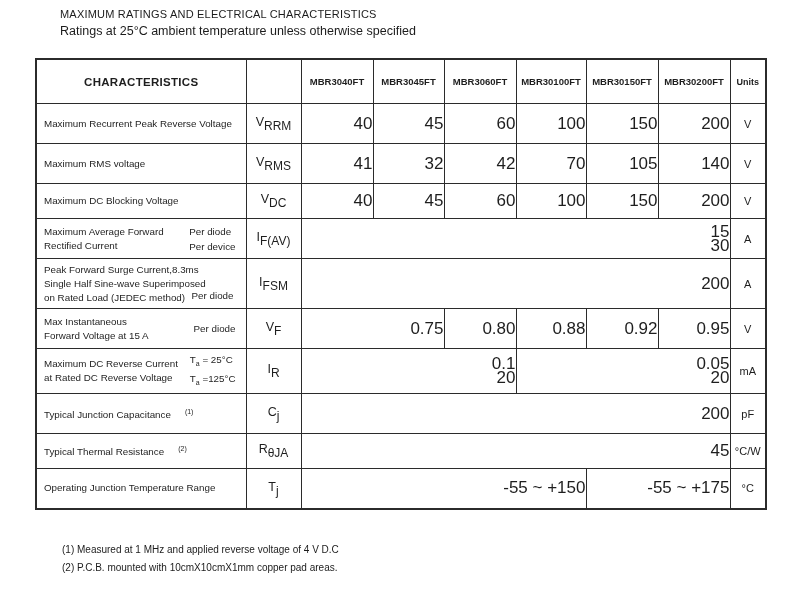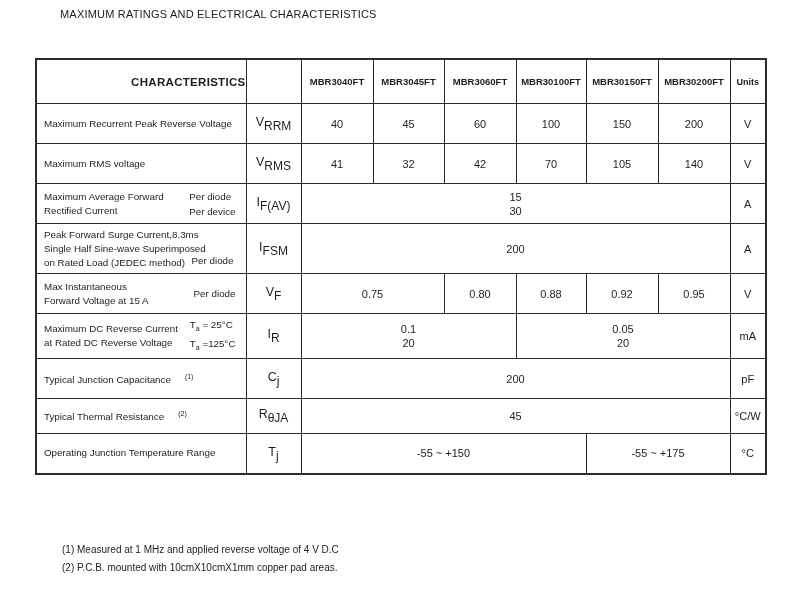--- a/index.html
+++ b/index.html
@@ -20,50 +20,51 @@
     width: 730px;
     border-collapse: collapse;
     table-layout: fixed;
     border: 2px solid #2b2b2b;
   }
   table.ratings td, table.ratings th {
     border: 1.4px solid #2b2b2b;
     vertical-align: middle;
     overflow: hidden;
   }
-  th.char-h { font-size: 11.5px; font-weight: bold; text-align: right; letter-spacing: 0.3px; }
+  th.char-h { font-size: 11.5px; font-weight: bold; text-align: center; letter-spacing: 0.3px; }
   th.dev-h  { font-size: 9.5px; font-weight: bold; text-align: center; padding: 16px 1px; }
   th.unit-h { font-size: 9px; font-weight: bold; text-align: center; }
 
   td.char {
     font-size: 9.8px;
     padding: 3px 10px 3px 7px;
     line-height: 14px;
     position: relative;
   }
   .char-flex { display: flex; justify-content: space-between; align-items: center; width: 100%; }
   .names { text-align: left; }
   .conds { text-align: left; line-height: 15px; }
   .cond-bottom { position: absolute; right: 12px; bottom: 5px; }
   sup.noteref { font-size: 7px; vertical-align: super; margin-left: 14px; }
 
   td.sym { text-align: center; font-size: 12.5px; }
   td.sym sub { font-size: 12px; }
-  td.val { text-align: center; font-size: 11px; line-height: 14px; }
+  td.val { text-align: right; font-size: 17px; line-height: 14px; }
   td.unit { text-align: center; font-size: 11px; }
   td.sym sub, td.char sub { vertical-align: sub; }
   td.char sub { font-size: 7px; }
 
   .footnotes { position: absolute; left: 62px; top: 541px; font-size: 10px; line-height: 17.5px; color: #1c1c1c; }
 </style>
 </head>
 <body>
 
 <div class="titleblock">
   <div class="title">MAXIMUM RATINGS AND ELECTRICAL CHARACTERISTICS</div>
+  <div class="subtitle">Ratings at 25°C ambient temperature unless otherwise specified</div>
 </div>
 
 <table class="ratings">
   <colgroup>
     <col style="width:210px">
       <col style="width:55px">
     <col style="width:72px">
       <col style="width:71px">
       <col style="width:72px">
     <col style="width:70px">
@@ -106,20 +107,33 @@
     <td class="sym"><span>V</span><sub>RMS</sub></td>
     <td class="val">41</td>
     <td class="val">32</td>
     <td class="val">42</td>
     <td class="val">70</td>
     <td class="val">105</td>
     <td class="val">140</td>
     <td class="unit">V</td>
   </tr>
 
+  <tr style="height:35px">
+    <td class="char">
+      <span>Maximum DC Blocking Voltage</span>
+    </td>
+    <td class="sym"><span>V</span><sub>DC</sub></td>
+    <td class="val">40</td>
+    <td class="val">45</td>
+    <td class="val">60</td>
+    <td class="val">100</td>
+    <td class="val">150</td>
+    <td class="val">200</td>
+    <td class="unit">V</td>
+  </tr>
 
   <tr style="height:40px">
     <td class="char">
       <div class="char-flex">
         <div class="names">
           <div>Maximum Average Forward</div>
           <div>Rectified Current</div>
         </div>
         <div class="conds">
           <div>Per diode</div>

